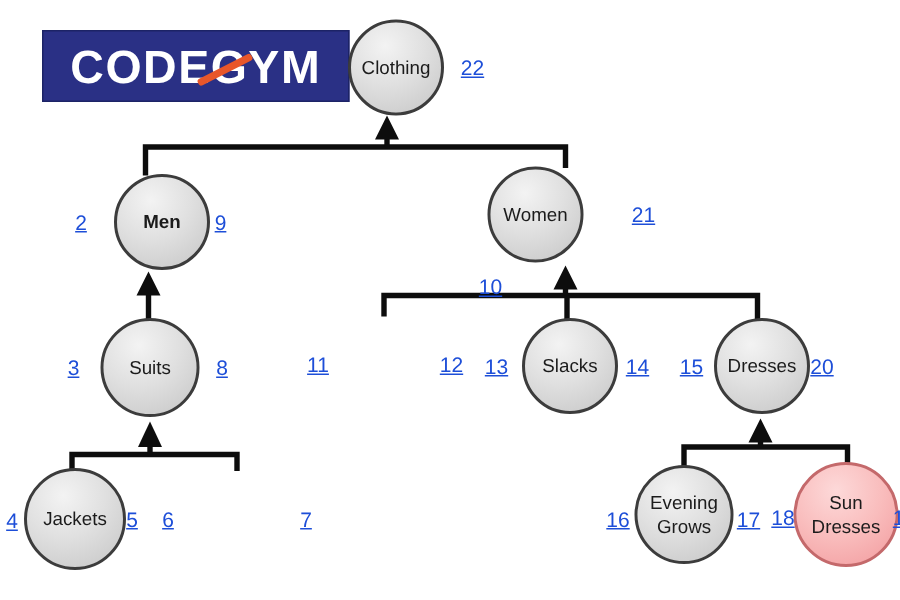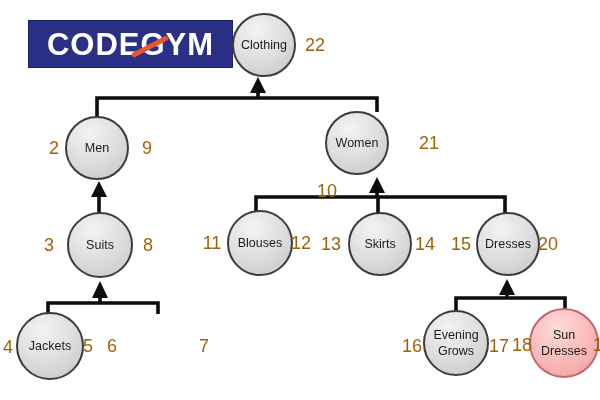--- a/index.html
+++ b/index.html
@@ -71,24 +71,25 @@
   .node-label {
     font-size: 12.5px;
     line-height: 1.3;
     color: #1b1b1b;
     padding: 0 4px;
   }
 
   .num {
     position: absolute;
     transform: translate(-50%, -50%);
-    font-size: 18px;
-    color: #a16207;
+    font-size: 14px;
+    color: #1d4ed8;
     z-index: 3;
     white-space: nowrap;
+    text-decoration: underline;
   }
 </style>
 </head>
 <body>
 
 <div class="stage">
 
   <svg class="connectors" viewBox="0 0 600 400" xmlns="http://www.w3.org/2000/svg">
     <g stroke="#0d0d0d" stroke-width="3.6" fill="none">
 
@@ -118,38 +119,35 @@
 
   <div class="logo">
     <span class="logo-text">CODEGYM</span>
     <span class="logo-slash"></span>
   </div>
 
   <div class="node gray" style="left:232px; top:13px; width:64px; height:64px;">
     <span class="node-label">Clothing</span>
   </div>
 
-  <div class="node gray" style="left:65px; top:116px; width:64px; height:64px;">
+  <div class="node gray" style="left:76px; top:116px; width:64px; height:64px;font-weight:bold;">
     <span class="node-label">Men</span>
   </div>
 
   <div class="node gray" style="left:325px; top:111px; width:64px; height:64px;">
     <span class="node-label">Women</span>
   </div>
 
   <div class="node gray" style="left:67px; top:212px; width:66px; height:66px;align-items:center;">
     <span class="node-label">Suits</span>
   </div>
 
-  <div class="node gray" style="left:227px; top:210px; width:66px; height:66px;">
-    <span class="node-label">Blouses</span>
-  </div>
 
   <div class="node gray" style="left:348px; top:212px; width:64px; height:64px;">
-    <span class="node-label">Skirts</span>
+    <span class="node-label">Slacks</span>
   </div>
 
   <div class="node gray" style="left:16px; top:312px; width:68px; height:68px;">
     <span class="node-label">Jackets</span>
   </div>
 
   <div class="node gray" style="left:476px; top:212px; width:64px; height:64px;">
     <span class="node-label">Dresses</span>
   </div>
 

